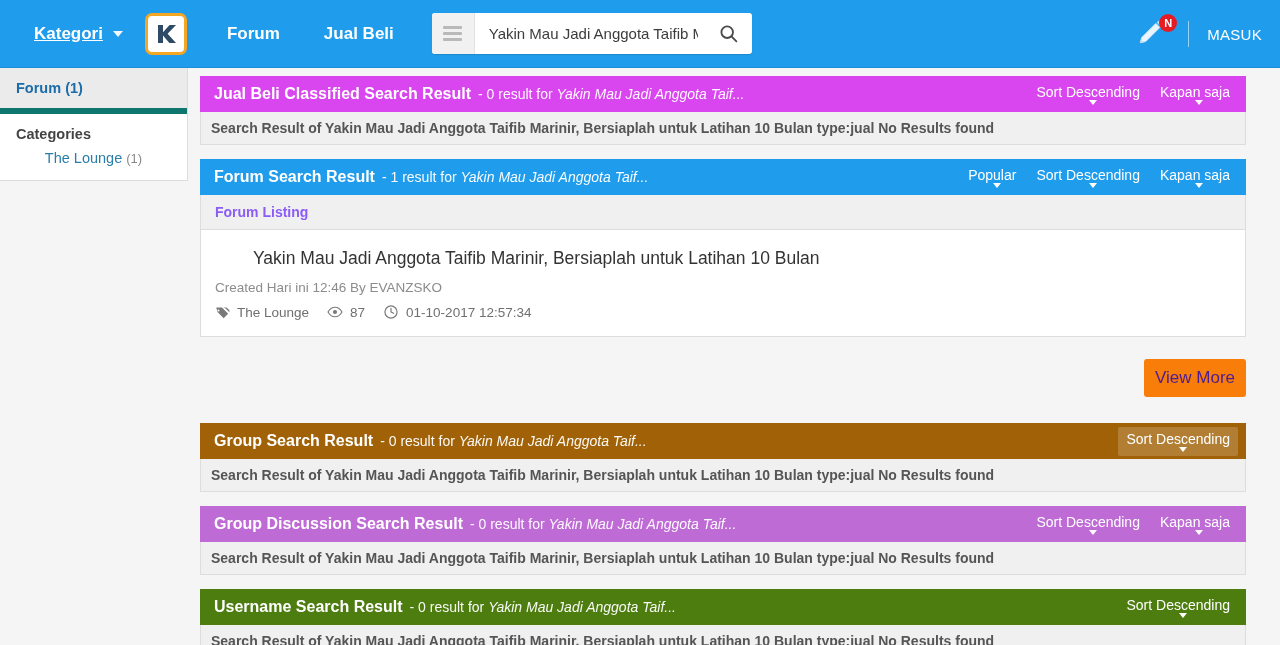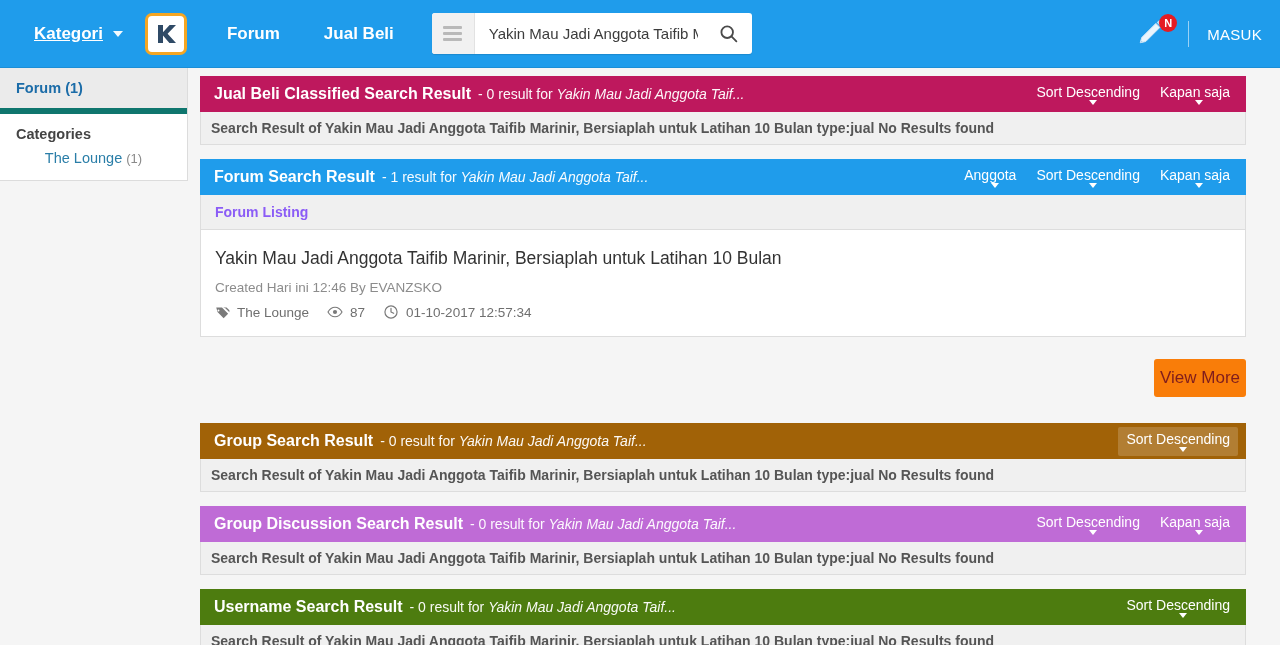--- a/index.html
+++ b/index.html
@@ -257,20 +257,21 @@
     background: #ffffff;
     border: 1px solid #dddddd;
     border-top: 0;
     padding: 18px 14px 16px 14px;
   }
   .item-title {
     font-size: 17.5px;
     color: #333333;
     margin-bottom: 11px;
     cursor: pointer;
+    margin-left: 38px;
   }
   .item-meta {
     font-size: 13.5px;
     color: #8c8c8c;
     margin-bottom: 9px;
   }
   .item-stats {
     display: flex;
     align-items: center;
     font-size: 13.5px;
@@ -280,25 +281,25 @@
   .stat svg { margin-right: 7px; }
   .stat a { color: #6f6f6f; text-decoration: none; cursor: pointer; }
 
   .viewmore-row {
     display: flex;
     justify-content: flex-end;
     padding: 22px 0 12px 0;
   }
   .viewmore {
     background: #f97d09;
-    color: #7f1d1d;
+    color: #4c1d95;
     font-size: 17px;
     border: 0;
     border-radius: 3px;
-    padding: 9px 6px;
+    padding: 9px 11px;
     cursor: pointer;
     font-family: "Liberation Sans", sans-serif;
   }
 </style>
 </head>
 <body>
 
 <div class="topbar">
   <div class="nav-left">
     <div class="kategori">
@@ -352,21 +353,21 @@
     <div class="side-head">Categories</div>
     <div class="side-link">
       <span>The Lounge</span>
       <span class="cnt">(1)</span>
     </div>
   </div>
 
   <div class="main">
 
     <div class="card">
-      <div class="bar" style="background:#be185d">
+      <div class="bar" style="background:#d946ef">
         <span class="bar-title">Jual Beli Classified Search Result</span>
         <span class="bar-sub">
           <span>- 0 result for</span>
           <span class="q">Yakin Mau Jadi Anggota Taif...</span>
         </span>
         <span class="bar-spacer"></span>
         <span class="ddl">
           <span>Sort Descending</span>
           <span class="car"></span>
         </span>
@@ -380,21 +381,21 @@
 
     <div class="card">
       <div class="bar" style="background:#1f9ceb">
         <span class="bar-title">Forum Search Result</span>
         <span class="bar-sub">
           <span>- 1 result for</span>
           <span class="q">Yakin Mau Jadi Anggota Taif...</span>
         </span>
         <span class="bar-spacer"></span>
         <span class="ddl">
-          <span>Anggota</span>
+          <span>Popular</span>
           <span class="car"></span>
         </span>
         <span class="ddl">
           <span>Sort Descending</span>
           <span class="car"></span>
         </span>
         <span class="ddl">
           <span>Kapan saja</span>
           <span class="car"></span>
         </span>

